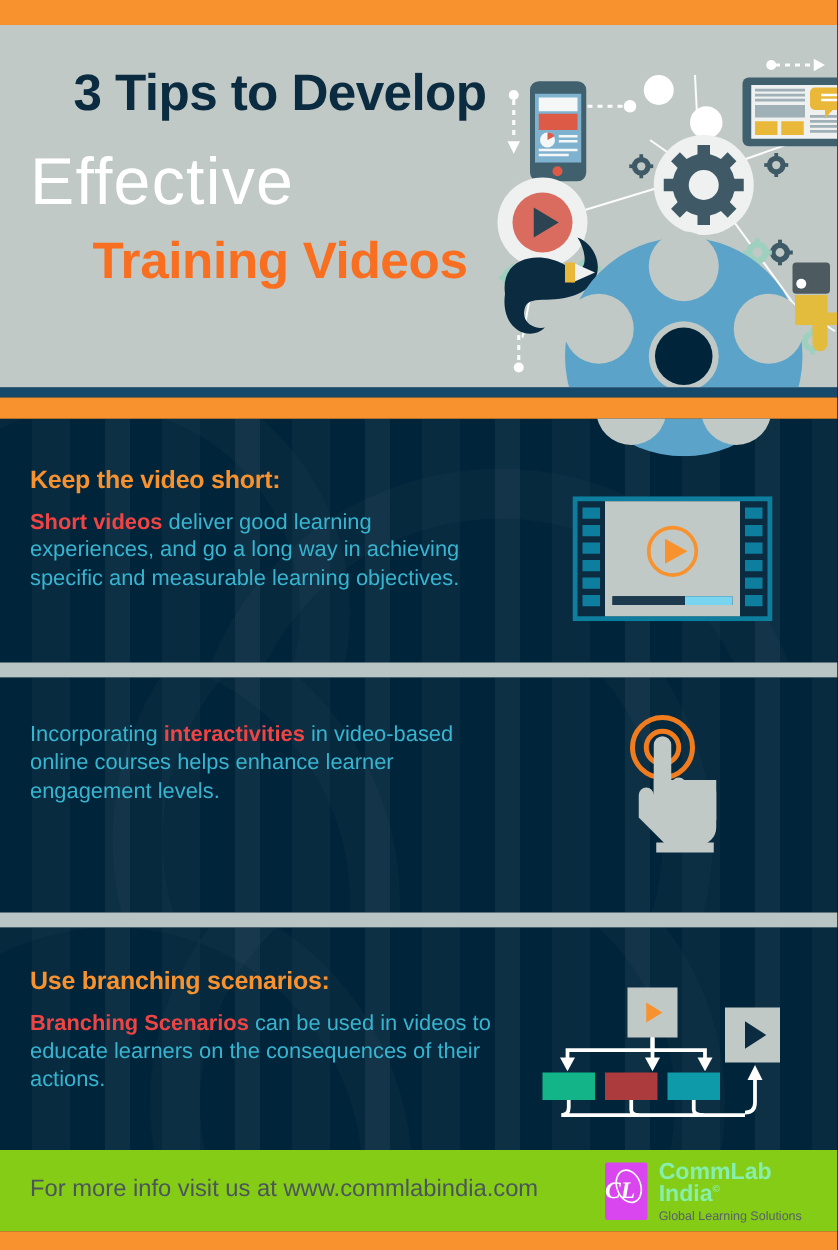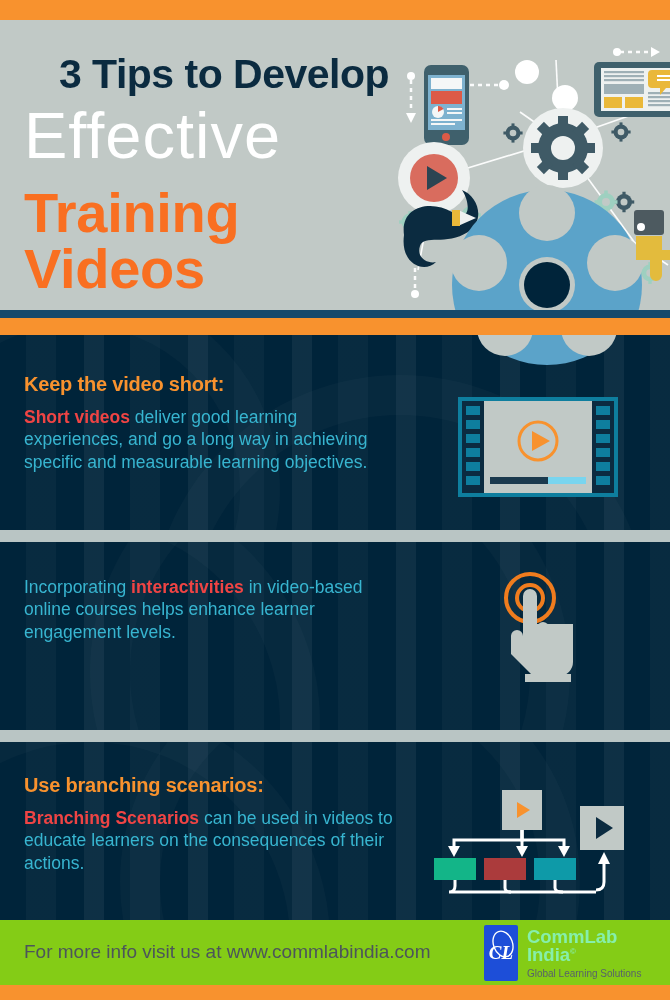--- a/index.html
+++ b/index.html
@@ -16,24 +16,24 @@
   .bar-navy-thin{position:absolute;left:0;top:310px;width:670px;height:8px;background:#17496b;}
   .bar-orange-mid{position:absolute;left:0;top:318px;width:670px;height:17px;background:#f8922e;}
   .divider{position:absolute;left:0;width:670px;height:12px;background:#b9c5c4;}
 
   
   .header{position:absolute;left:0;top:20px;width:670px;height:290px;background:#c1c9c6;overflow:hidden;}
   .hdr-art{position:absolute;left:0;top:0;width:670px;height:290px;}
   .title-wrap{position:absolute;left:24px;top:34px;width:400px;z-index:5;}
   .t-line1{font-family:"Liberation Sans",sans-serif;font-weight:700;font-size:41px;
     letter-spacing:-.5px;color:#0b2b40;line-height:1;text-align:center;}
-  .t-line2{font-family:"Liberation Sans",sans-serif;font-weight:400;font-size:65px;
-    color:#ffffff;line-height:1.08;margin-top:6px;letter-spacing:1px;}
-  .t-line3{font-family:"Liberation Sans",sans-serif;font-weight:700;font-size:56px;
-    color:#f96f21;line-height:1;margin-top:14px;letter-spacing:-.3px;}
+  .t-line2{font-family:"Liberation Sans",sans-serif;font-weight:400;font-size:53px;
+    color:#ffffff;line-height:1.08;margin-top:22px;letter-spacing:1px;}
+  .t-line3{font-family:"Liberation Sans",sans-serif;font-weight:700;font-size:41px;
+    color:#f96f21;line-height:1;margin-top:14px;letter-spacing:-.3px;text-align:center;}
 
   
   .section{position:absolute;left:0;width:670px;overflow:hidden;}
   .sec-bg{position:absolute;left:0;top:0;width:670px;height:100%;
     background:#00243a;}
   .stripes{position:absolute;left:0;top:0;width:670px;height:100%;
     background:repeating-linear-gradient(90deg,
       rgba(255,255,255,0.000) 0px, rgba(255,255,255,0.000) 26px,
       rgba(255,255,255,0.030) 26px, rgba(255,255,255,0.030) 56px,
       rgba(255,255,255,0.000) 56px, rgba(255,255,255,0.000) 84px,
@@ -46,22 +46,22 @@
   .tip-text .lead{color:#ef4444;font-weight:700;}
 
   .art{position:absolute;z-index:6;}
 
   
   .footer{position:absolute;left:0;top:920px;width:670px;height:65px;background:#84cc16;}
   .footer-text{position:absolute;left:24px;top:21px;font-size:19px;color:#4c555b;
     font-family:"Liberation Sans",sans-serif;}
   .logo{position:absolute;left:484px;top:933px;width:172px;height:40px;z-index:7;
     display:flex;align-items:center;}
-  .logo-mark{width:38px;height:56px;background:#1d4ed8;border-radius:2px;
-    display:flex;align-items:center;justify-content:center;position:relative;}
+  .logo-mark{width:38px;height:46px;background:#d946ef;border-radius:2px;
+    display:flex;align-items:center;position:relative;}
   .logo-mark span{color:#fff;font-family:"Liberation Serif",serif;font-style:italic;
     font-size:19px;font-weight:700;}
   .logo-txt{margin-left:9px;}
   .logo-name{color:#86efac;font-size:18.5px;font-weight:700;line-height:1;position:relative;}
   .logo-name sup{font-size:8px;vertical-align:super;}
   .logo-sub{color:#58626a;font-size:10px;line-height:1;margin-top:4px;}
 </style>
 </head>
 <body>
 

